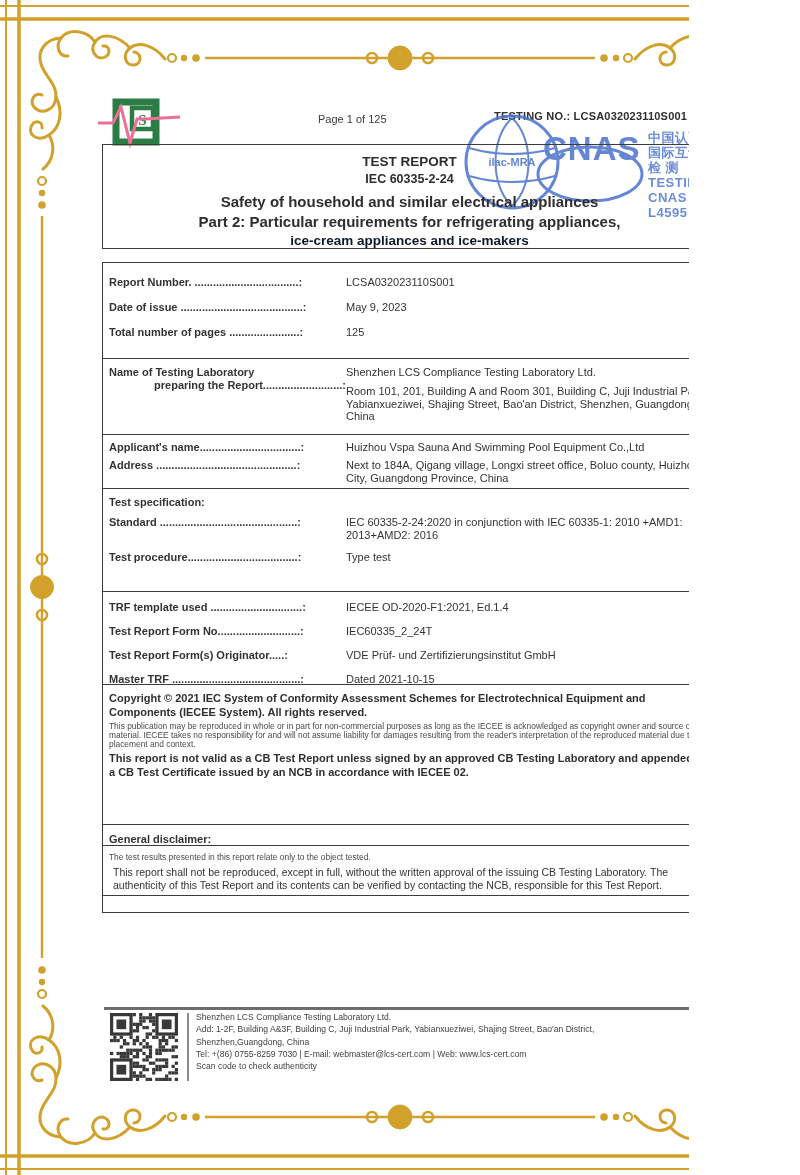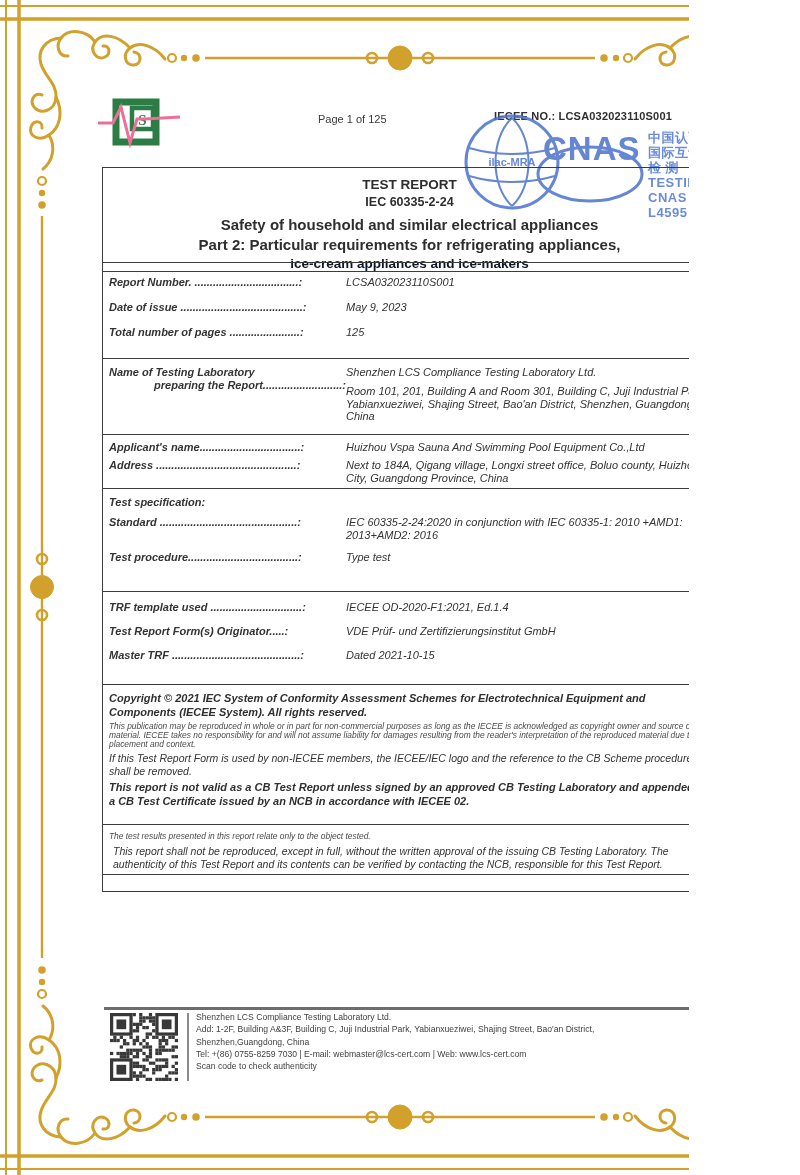--- a/index.html
+++ b/index.html
@@ -10,29 +10,29 @@
   .frame{position:absolute;left:0;top:0;width:800px;height:1175px;pointer-events:none;}
   
   .logo{left:96px;top:95px;width:86px;height:58px;}
   .page-indicator{left:318px;top:113px;font-size:11px;color:#3a3a3a;}
   .report-no{left:494px;top:110px;font-size:11px;font-weight:bold;color:#2f2f2f;letter-spacing:.2px;}
   .stamps{left:438px;top:98px;width:212px;height:132px;opacity:.85;}
   .stamp-right{left:648px;top:130px;line-height:15px;font-size:13px;font-weight:bold;
                color:#5a7fd6;opacity:.9;letter-spacing:.5px;}
   .stamp-right span{display:block;}
   
-  .title-box{left:102px;top:167px;width:613px;height:103px;border:1.5px solid #3c3c3c;text-align:center;}
+  .title-box{left:102px;top:144px;width:613px;height:103px;border:1.5px solid #3c3c3c;text-align:center;}
   .title-box div{font-weight:bold;}
   .t1{font-size:13.5px;margin-top:9px;}
   .t2{font-size:12.5px;margin-top:3px;}
   .t3{font-size:15px;margin-top:7px;}
   .t4{font-size:15px;margin-top:3px;}
   .t5{font-size:13.5px;margin-top:3px;color:#0f172a;}
   
-  .doc-table{left:102px;top:262px;width:613px;border:1.5px solid #3c3c3c;font-style:italic;}
+  .doc-table{left:102px;top:262px;width:613px;border:1.5px solid #3c3c3c;}
   .row{border-bottom:1.5px solid #3c3c3c;padding:0 6px;box-sizing:border-box;overflow:hidden;}
   .row:last-child{border-bottom:none;}
   .r-meta{height:96px;padding-top:13px;}
   .r-lab{height:76px;padding-top:7px;}
   .r-app{height:54px;padding-top:6px;}
   .r-spec{height:103px;padding-top:7px;}
   .r-trf{height:93px;padding-top:9px;}
   .r-copy{height:140px;padding-top:4px;}
   .r-dish{height:21px;padding-top:4px;}
   .r-disb{height:50px;padding-top:3px;}
@@ -107,21 +107,21 @@
   </svg>
 
   <svg class="abs logo" viewBox="0 0 86 58">
     <rect x="20" y="7" width="40" height="40" fill="none" stroke="#2C7C46" stroke-width="7"></rect>
     <rect x="36" y="13" width="21" height="21" fill="#ffffff" stroke="#2C7C46" stroke-width="4.5"></rect>
     <text x="46.5" y="30" font-size="15" font-weight="bold" fill="#2C7C46" text-anchor="middle" font-family="Liberation Serif, serif">S</text>
     <polyline points="2,28 17,28 25,12 34,48 41,24 49,24 84,22" fill="none" stroke="#EE6E96" stroke-width="3"></polyline>
   </svg>
 
   <div class="abs page-indicator">Page 1 of 125</div>
-  <div class="abs report-no">IECEE NO.: LCSA032023110S001</div>
+  <div class="abs report-no">TESTING NO.: LCSA032023110S001</div>
 
   <svg class="abs stamps" viewBox="0 0 212 132">
     <g stroke="#4A72CC" fill="none" stroke-width="3">
       <circle cx="74" cy="64" r="46"></circle>
       <path d="M74,20 C52,40 52,88 74,108 M74,20 C96,40 96,88 74,108" stroke-width="2"></path>
       <path d="M31,50 Q74,62 117,50 M31,78 Q74,90 117,78" stroke-width="2"></path>
     </g>
     <text x="74" y="68" font-size="11" font-weight="bold" fill="#4A72CC" text-anchor="middle">ilac-MRA</text>
     <ellipse cx="152" cy="76" rx="52" ry="27" fill="none" stroke="#4A72CC" stroke-width="3"></ellipse>
     <text x="105" y="62" font-size="33" font-weight="bold" fill="#4A72CC" letter-spacing="1">CNAS</text>
@@ -194,36 +194,42 @@
           <span class="val">Type test</span>
         </div>
     </div>
 
     <div class="row r-trf">
       <div class="kv">
           <span class="lbl">TRF template used ..............................:</span>
           <span class="val">IECEE OD-2020-F1:2021, Ed.1.4</span>
         </div>
       <div class="kv">
+          <span class="lbl">Test Report Form No...........................:</span>
+          <span class="val">IEC60335_2_24T</span>
+        </div>
+      <div class="kv">
           <span class="lbl">Test Report Form(s) Originator.....:</span>
           <span class="val">VDE Prüf- und Zertifizierungsinstitut GmbH</span>
         </div>
       <div class="kv">
           <span class="lbl">Master TRF ..........................................:</span>
           <span class="val">Dated 2021-10-15</span>
         </div>
     </div>
 
     <div class="row r-copy">
       <p class="c-bold">Copyright © 2021 IEC System of Conformity Assessment Schemes for Electrotechnical Equipment and Components (IECEE System). All rights reserved.</p>
       <p class="c-fine">This publication may be reproduced in whole or in part for non-commercial purposes as long as the IECEE is acknowledged as copyright owner and source of the material. IECEE takes no responsibility for and will not assume liability for damages resulting from the reader's interpretation of the reproduced material due to its placement and context.</p>
-      <p class="c-body">If this Test Report Form is used by non-IECEE members, the IECEE/IEC logo and the reference to the CB Scheme procedure shall be removed.</p>
       <p class="c-bold">This report is not valid as a CB Test Report unless signed by an approved CB Testing Laboratory and appended to a CB Test Certificate issued by an NCB in accordance with IECEE 02.</p>
     </div>
 
+    <div class="row r-dish">
+      <span class="heading">General disclaimer:</span>
+    </div>
 
     <div class="row r-disb">
       <p class="c-fine" style="margin:4px 0 2px 0;">The test results presented in this report relate only to the object tested.</p>
       <p class="c-body" style="margin:4px;">This report shall not be reproduced, except in full, without the written approval of the issuing CB Testing Laboratory. The authenticity of this Test Report and its contents can be verified by contacting the NCB, responsible for this Test Report.</p>
     </div>
 
     <div class="row r-empty"></div>
   </div>
 
   <div class="abs footer-rule"></div>

